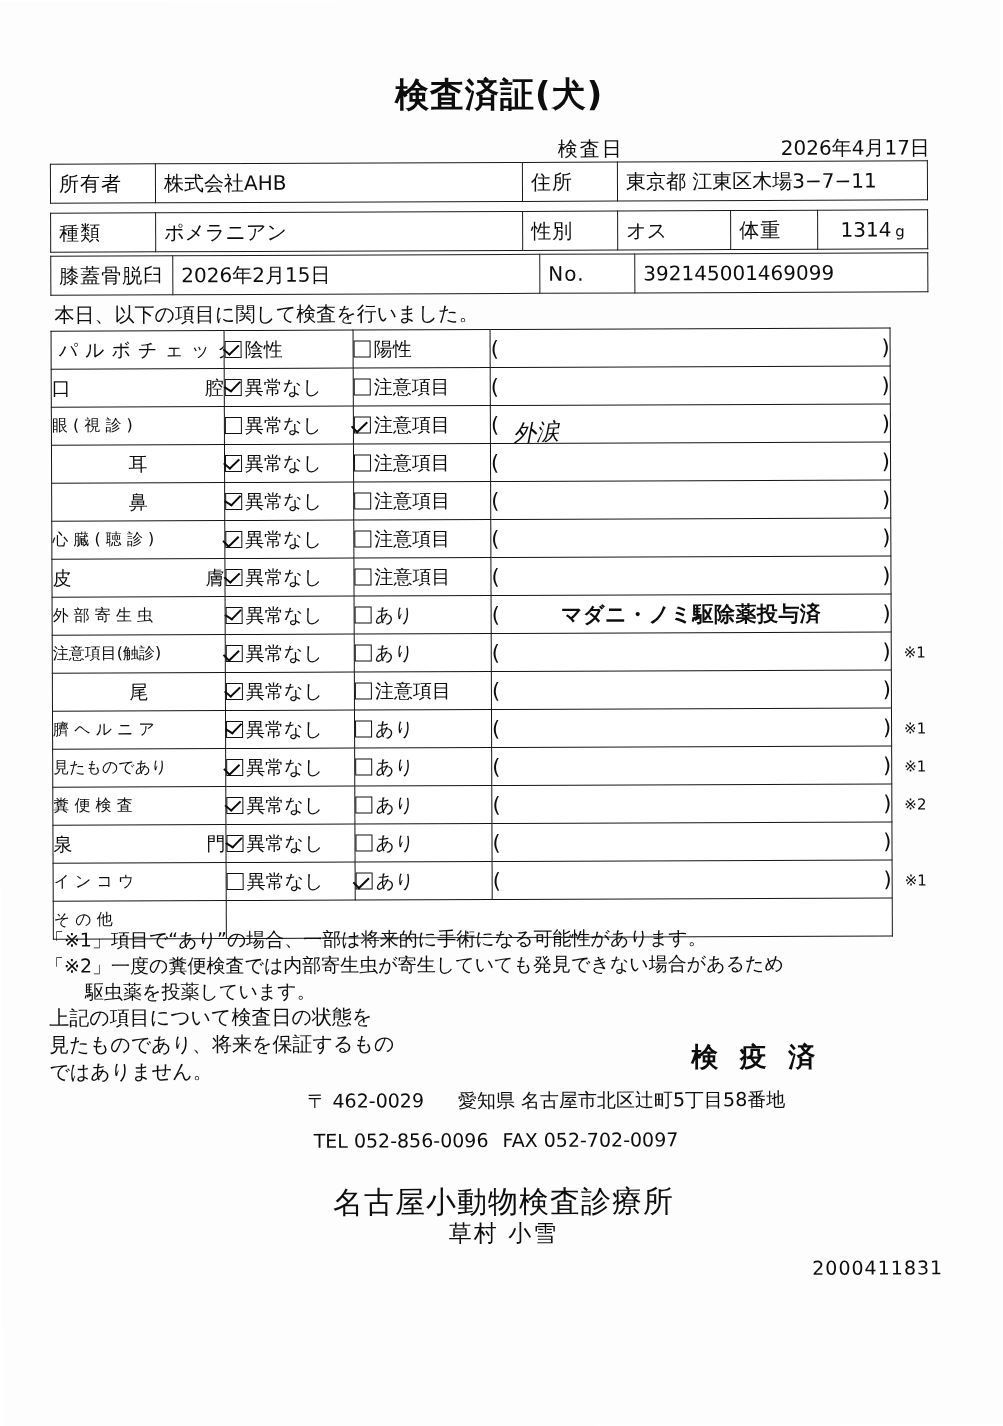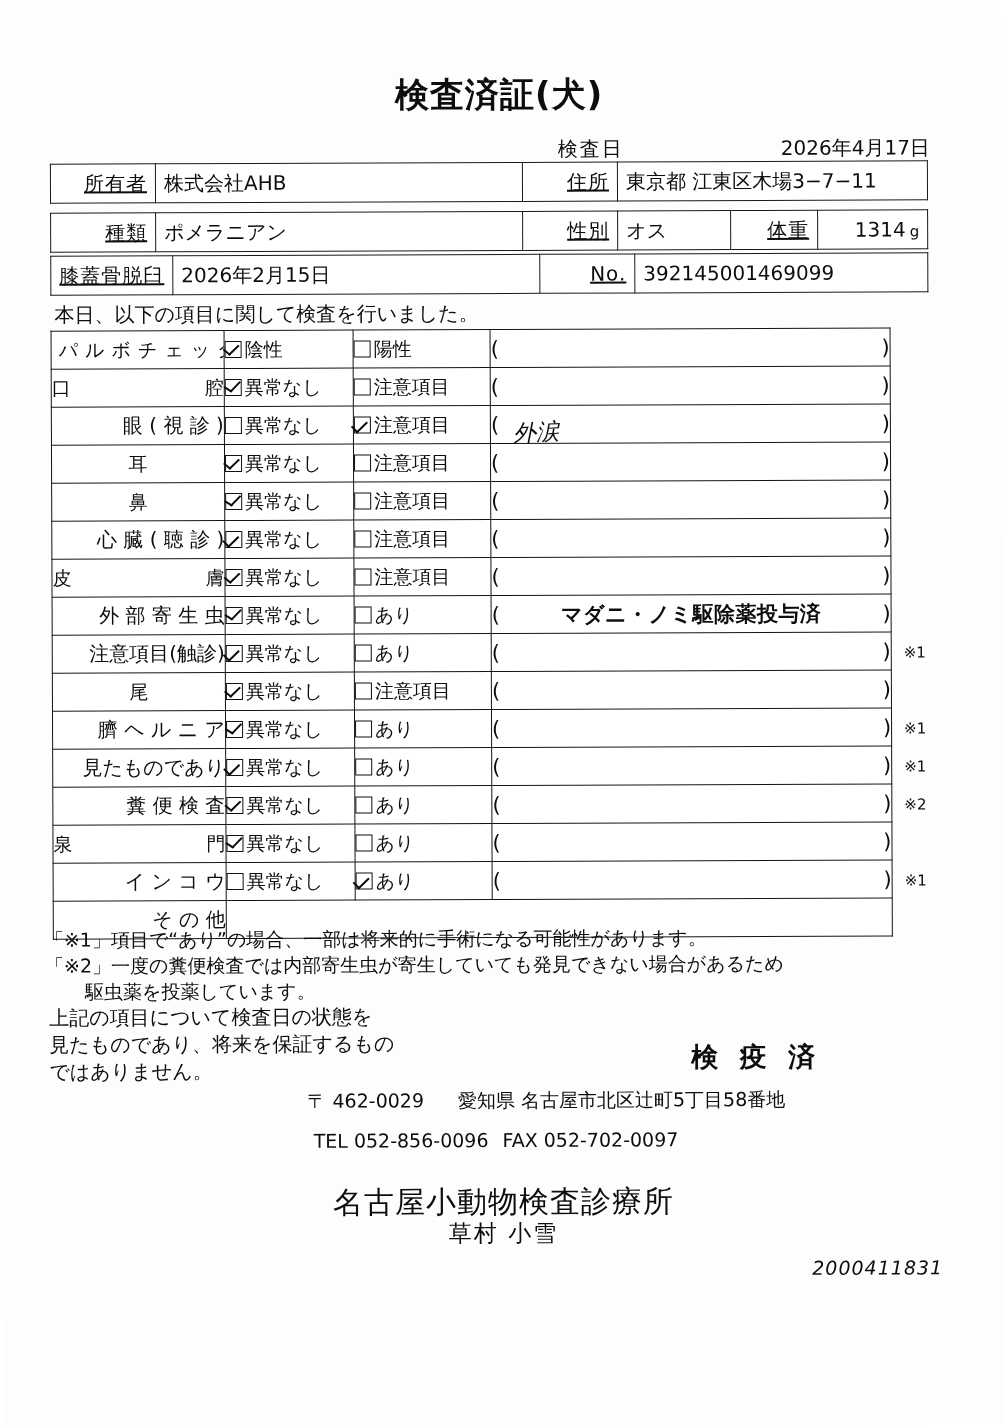--- a/index.html
+++ b/index.html
@@ -63,27 +63,26 @@
     border: 1.6px solid #1a1a1a;
     height: 38px;
     padding: 0 8px;
     vertical-align: middle;
     background: #fff;
   }
   .hdr-1 { top: 162px; }
   .hdr-2 { top: 211px; }
   .hdr-3 { top: 254px; }
   td.keycell {
-    text-align: right;
+    text-align: left;
     letter-spacing: 1px;
     white-space: nowrap;
-    text-decoration: underline;
   }
   td.valcell { text-align: left; }
-  td.rightval { text-align: right; }
+  td.rightval { text-align: center; }
   .unit { font-size: 15px; padding-left: 4px; }
 
   
   .intro {
     position: absolute;
     left: 56px;
     top: 300px;
     font-size: 20px;
   }
 
@@ -113,21 +112,21 @@
     white-space: nowrap;
     overflow: hidden;
   }
   .lbl-just {
     display: flex;
     justify-content: space-between;
     width: 100%;
   }
   .lbl-center { display: block; text-align: center; }
   .lbl-spread { letter-spacing: 7px; text-align: center; display:block; padding-left:7px;}
-  .lbl-tight { display: block; text-align: right; font-size: 20px; }
+  .lbl-tight { display: block; text-align: left; font-size: 16px; }
 
   td.opt { width: 128px; padding-left: 4px; white-space: nowrap; }
   td.opt2 { width: 136px; padding-left: 2px; white-space: nowrap; }
   td.note { padding: 0 10px; position: relative; }
 
   .box {
     display: inline-block;
     position: relative;
     width: 15px; height: 15px;
     border: 1.6px solid #111;
@@ -237,21 +236,20 @@
     text-align: center;
     font-size: 23px;
     letter-spacing: 2px;
   }
   .doc-no {
     position: absolute;
     right: 62px;
     top: 1258px;
     font-size: 19px;
     letter-spacing: 1px;
-    font-style: italic;
   }
 </style>
 </head>
 <body>
 
 <div class="page">
   <div class="sheet">
 
     <div class="doc-title">検査済証(犬)</div>
 

